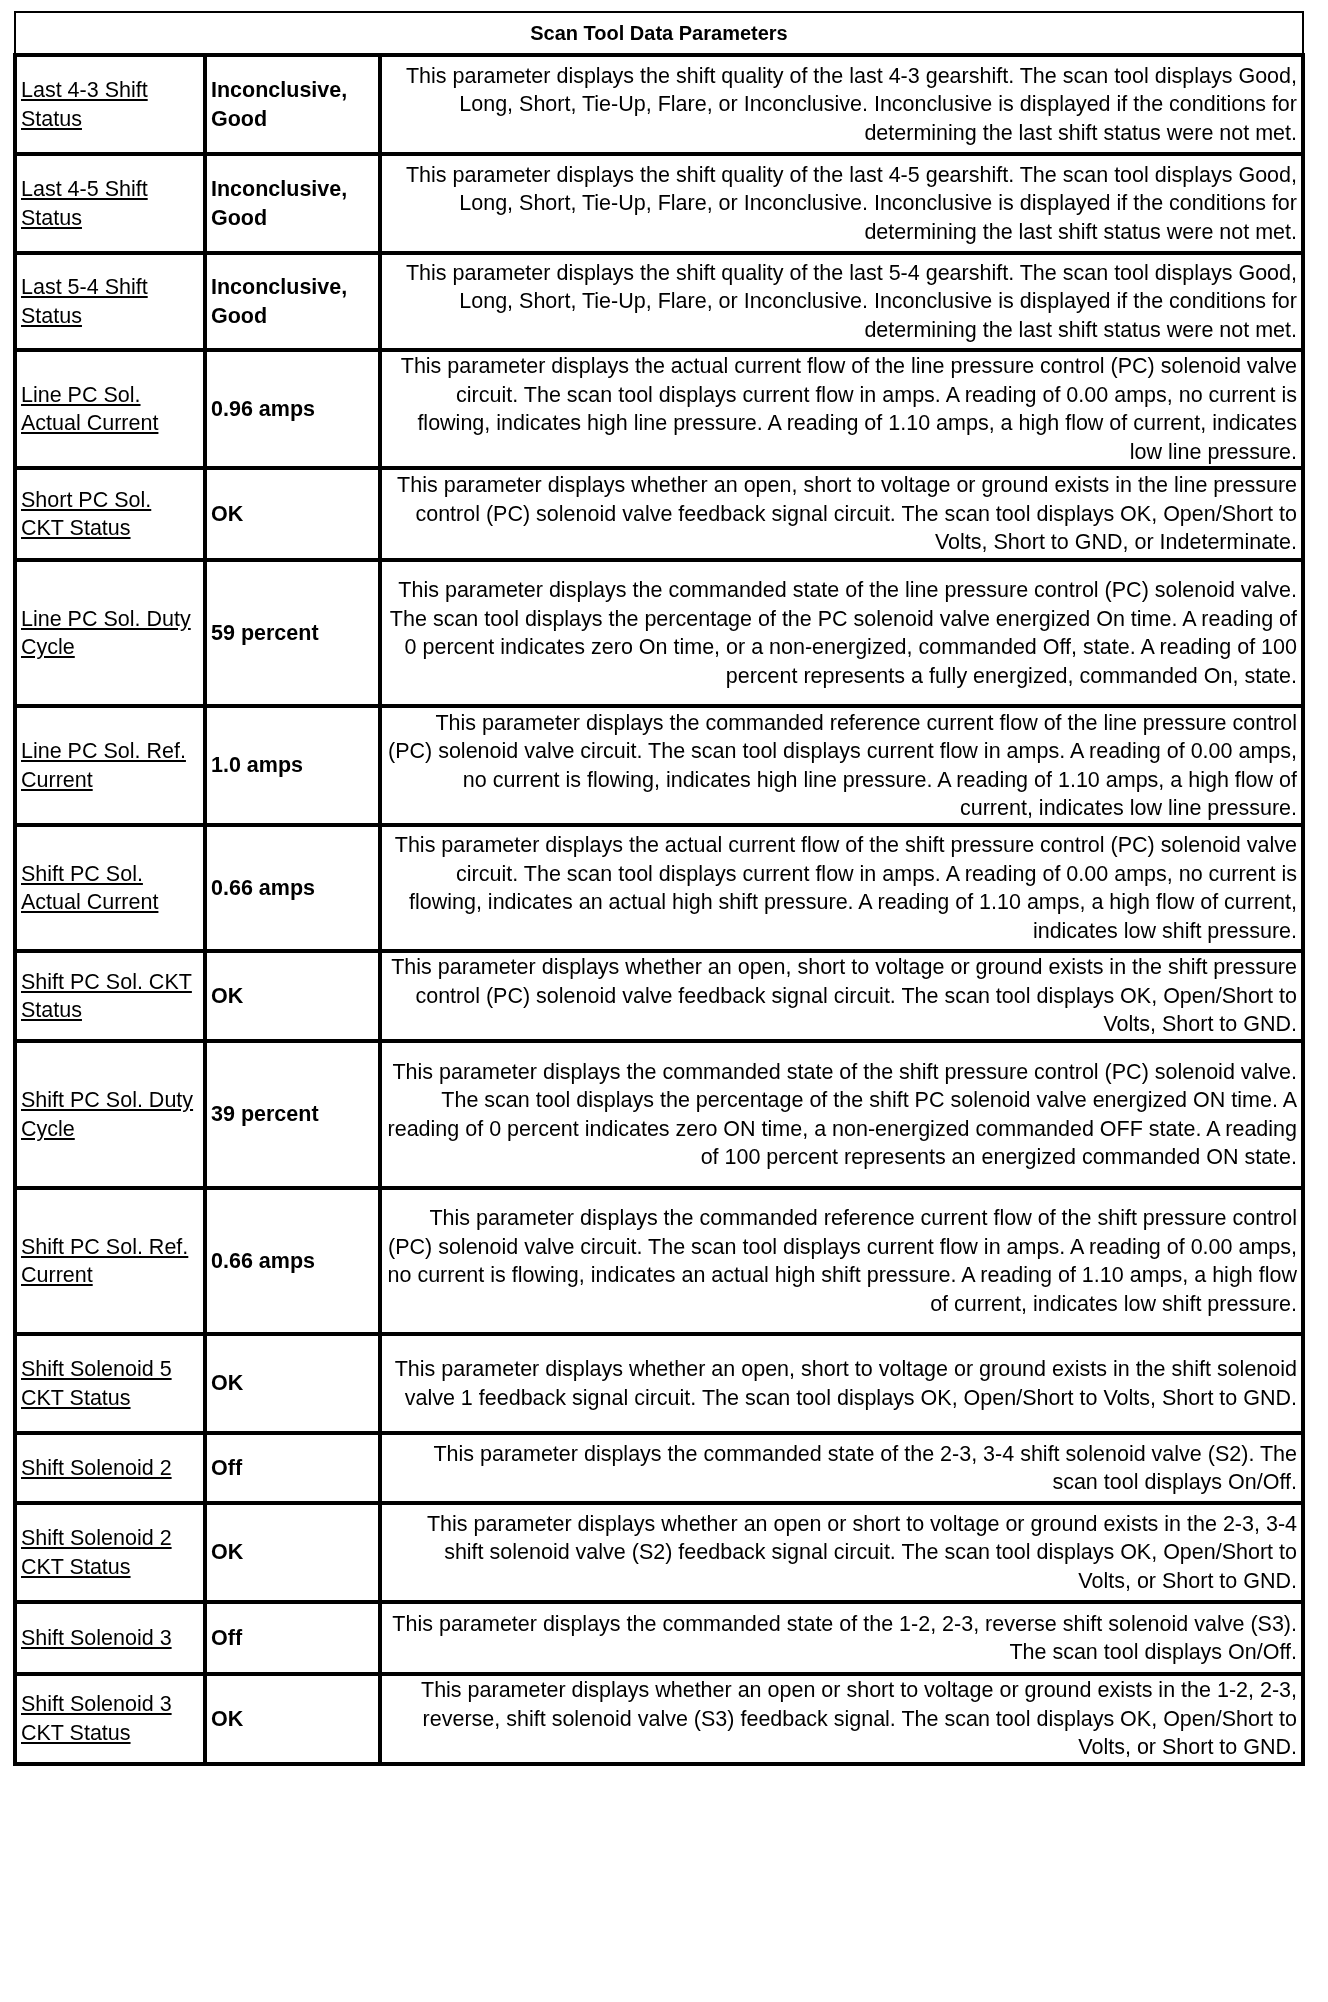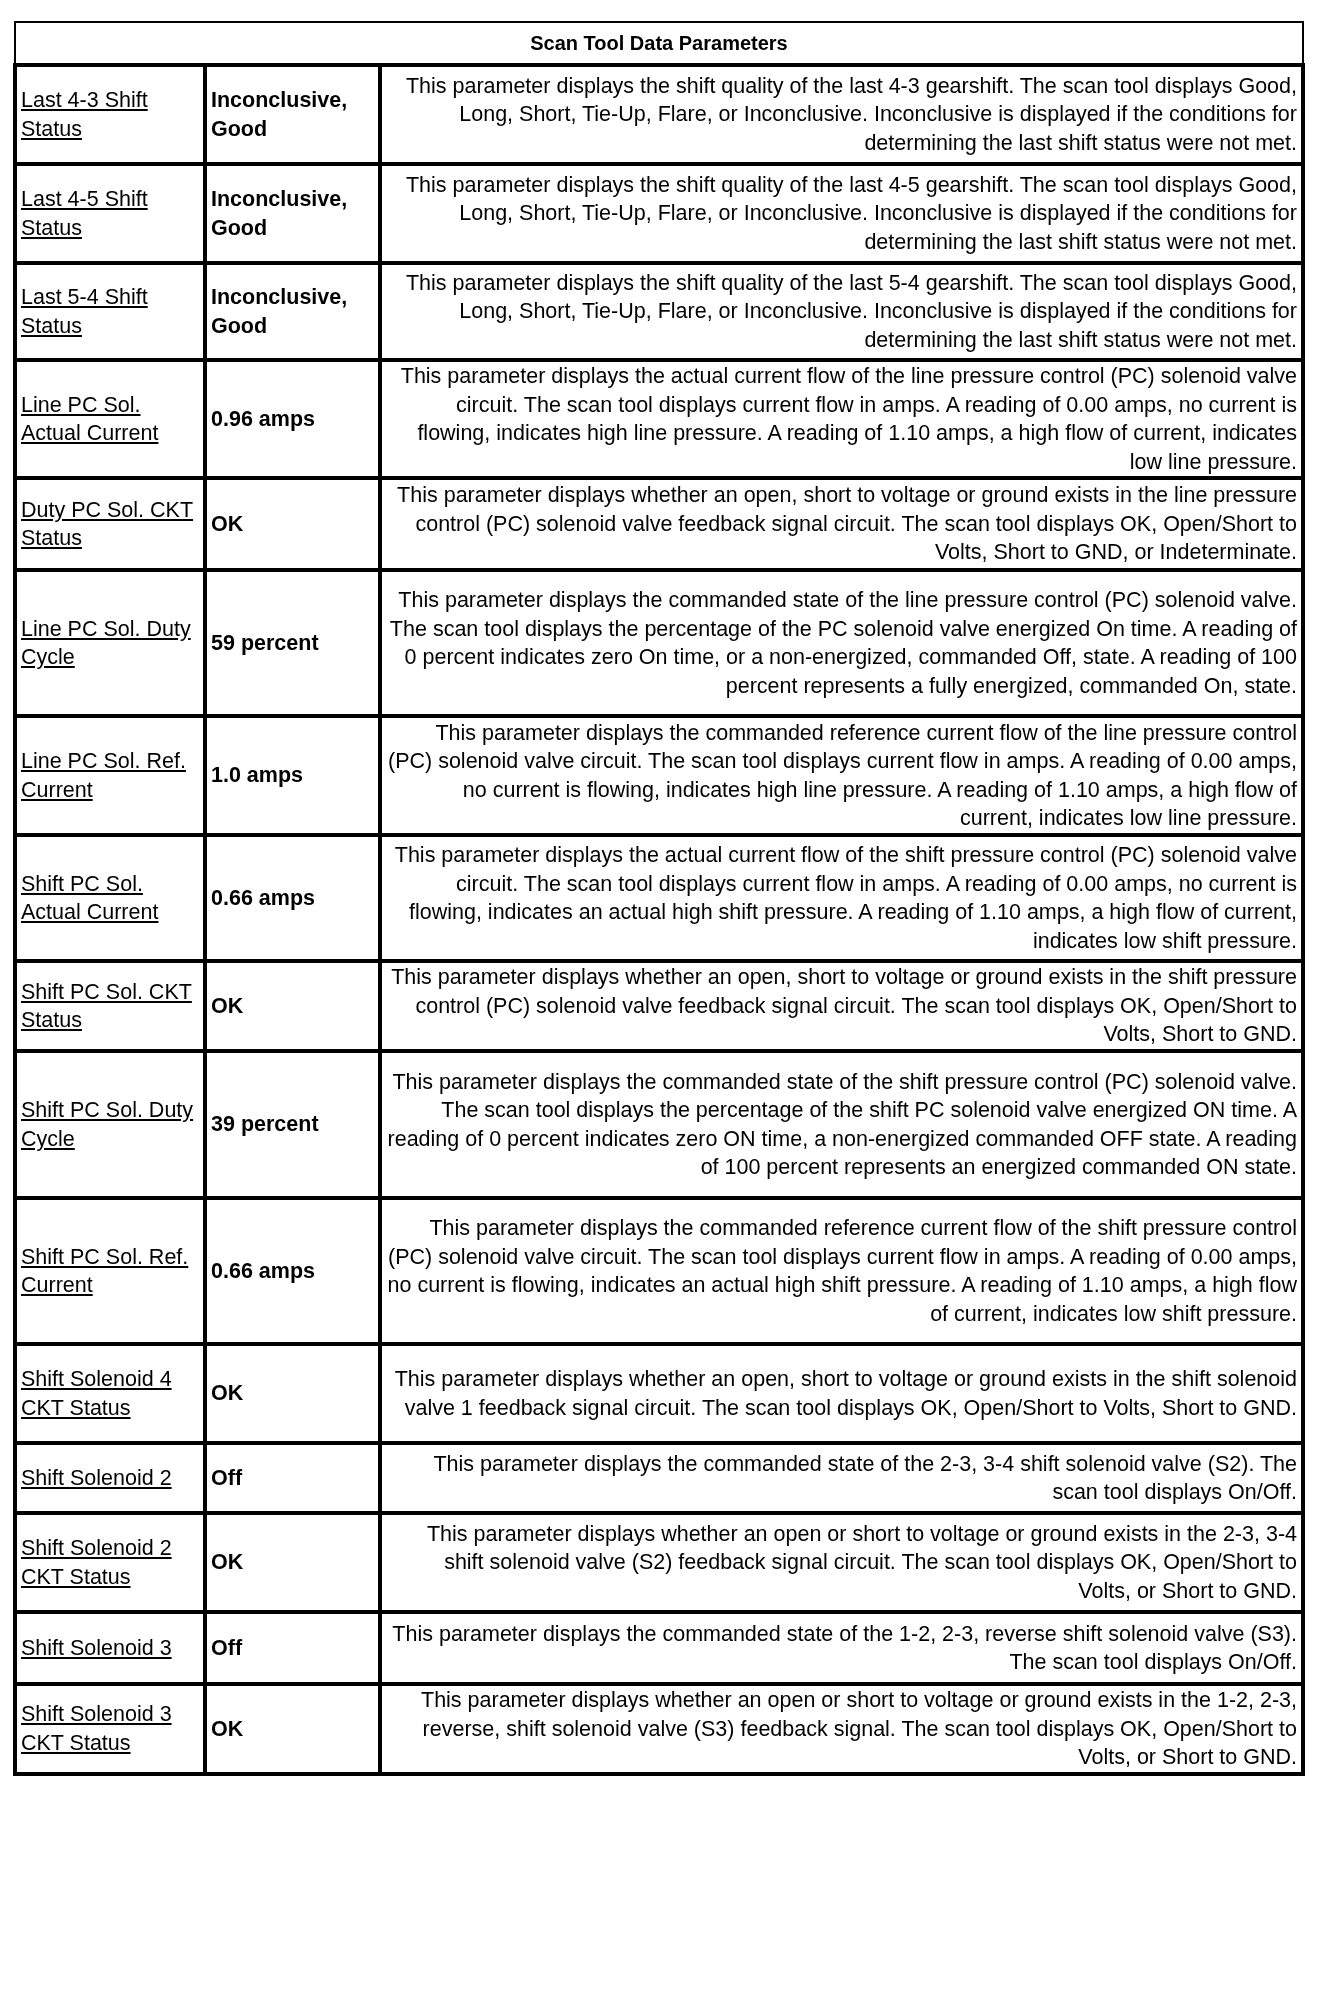--- a/index.html
+++ b/index.html
@@ -1,18 +1,18 @@
 <!DOCTYPE html>
 <html><head>
   <meta charset="utf-8">
   <style>
     html, body { margin: 0; padding: 0; background: #ffffff; }
     body { width: 1328px; height: 2002px; position: relative; font-family: "Liberation Sans", sans-serif; color: #000; }
     table.scan {
-      position: absolute; left: 13px; top: 21px;
+      position: absolute; left: 13px; top: 11px;
       width: 1288px;
       border-collapse: collapse;
       table-layout: fixed;
     }
     table.scan td, table.scan th {
       border: 4px solid #000;
       padding: 0 4px;
       vertical-align: middle;
       font-size: 21.5px;
       line-height: 28.5px;
@@ -67,21 +67,21 @@
         <td class="param">Last 5-4 Shift Status</td>
         <td class="value">Inconclusive, Good</td>
         <td class="desc">This parameter displays the shift quality of the last 5-4 gearshift. The scan tool displays Good, Long, Short, Tie-Up, Flare, or Inconclusive. Inconclusive is displayed if the conditions for determining the last shift status were not met.</td>
       </tr>
       <tr style="height: 118px;">
         <td class="param">Line PC Sol. Actual Current</td>
         <td class="value">0.96 amps</td>
         <td class="desc">This parameter displays the actual current flow of the line pressure control (PC) solenoid valve circuit. The scan tool displays current flow in amps. A reading of 0.00 amps, no current is flowing, indicates high line pressure. A reading of 1.10 amps, a high flow of current, indicates low line pressure.</td>
       </tr>
       <tr style="height: 92px;">
-        <td class="param">Duty PC Sol. CKT Status</td>
+        <td class="param">Short PC Sol. CKT Status</td>
         <td class="value">OK</td>
         <td class="desc">This parameter displays whether an open, short to voltage or ground exists in the line pressure control (PC) solenoid valve feedback signal circuit. The scan tool displays OK, Open/Short to Volts, Short to GND, or Indeterminate.</td>
       </tr>
       <tr style="height: 146px;">
         <td class="param">Line PC Sol. Duty Cycle</td>
         <td class="value">59 percent</td>
         <td class="desc">This parameter displays the commanded state of the line pressure control (PC) solenoid valve. The scan tool displays the percentage of the PC solenoid valve energized On time. A reading of 0 percent indicates zero On time, or a non-energized, commanded Off, state. A reading of 100 percent represents a fully energized, commanded On, state.</td>
       </tr>
       <tr style="height: 119px;">
         <td class="param">Line PC Sol. Ref. Current</td>
@@ -102,21 +102,21 @@
         <td class="param">Shift PC Sol. Duty Cycle</td>
         <td class="value">39 percent</td>
         <td class="desc">This parameter displays the commanded state of the shift pressure control (PC) solenoid valve. The scan tool displays the percentage of the shift PC solenoid valve energized ON time. A reading of 0 percent indicates zero ON time, a non-energized commanded OFF state. A reading of 100 percent represents an energized commanded ON state.</td>
       </tr>
       <tr style="height: 146px;">
         <td class="param">Shift PC Sol. Ref. Current</td>
         <td class="value">0.66 amps</td>
         <td class="desc">This parameter displays the commanded reference current flow of the shift pressure control (PC) solenoid valve circuit. The scan tool displays current flow in amps. A reading of 0.00 amps, no current is flowing, indicates an actual high shift pressure. A reading of 1.10 amps, a high flow of current, indicates low shift pressure.</td>
       </tr>
       <tr style="height: 99px;">
-        <td class="param">Shift Solenoid 4 CKT Status</td>
+        <td class="param">Shift Solenoid 5 CKT Status</td>
         <td class="value">OK</td>
         <td class="desc">This parameter displays whether an open, short to voltage or ground exists in the shift solenoid valve 1 feedback signal circuit. The scan tool displays OK, Open/Short to Volts, Short to GND.</td>
       </tr>
       <tr style="height: 70px;">
         <td class="param">Shift Solenoid 2</td>
         <td class="value">Off</td>
         <td class="desc">This parameter displays the commanded state of the 2-3, 3-4 shift solenoid valve (S2). The scan tool displays On/Off.</td>
       </tr>
       <tr style="height: 99px;">
         <td class="param">Shift Solenoid 2 CKT Status</td>

